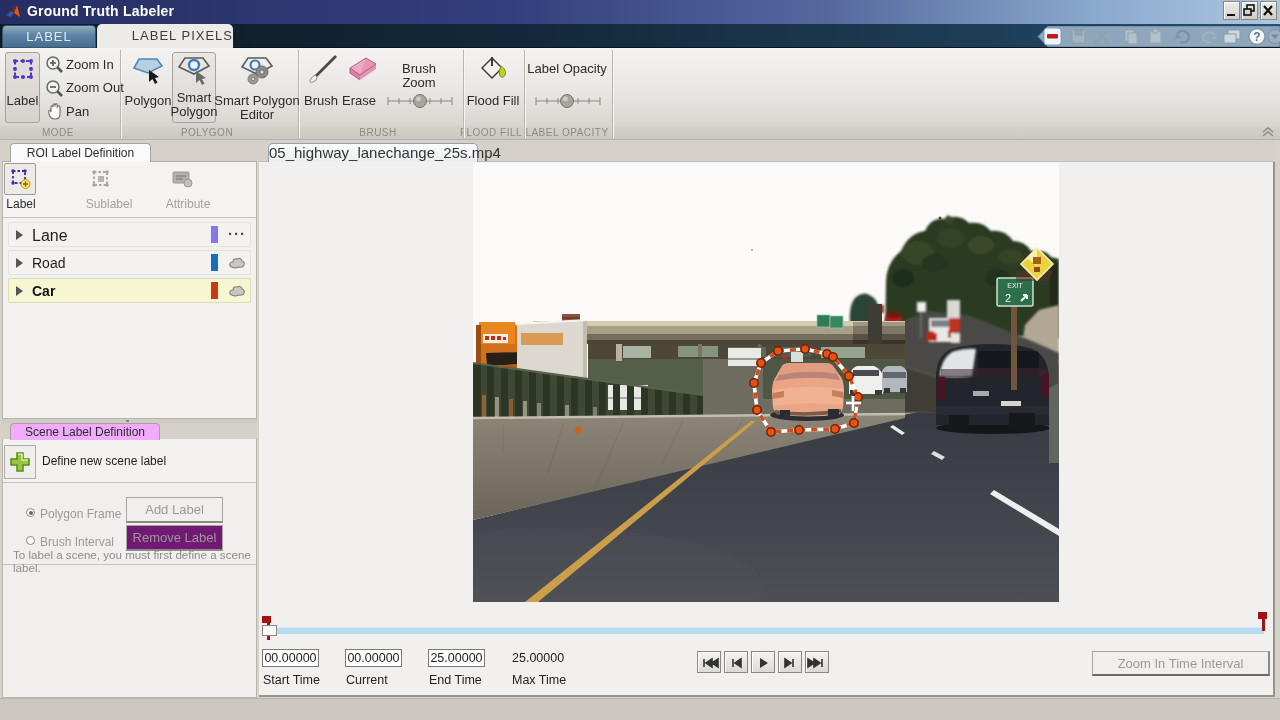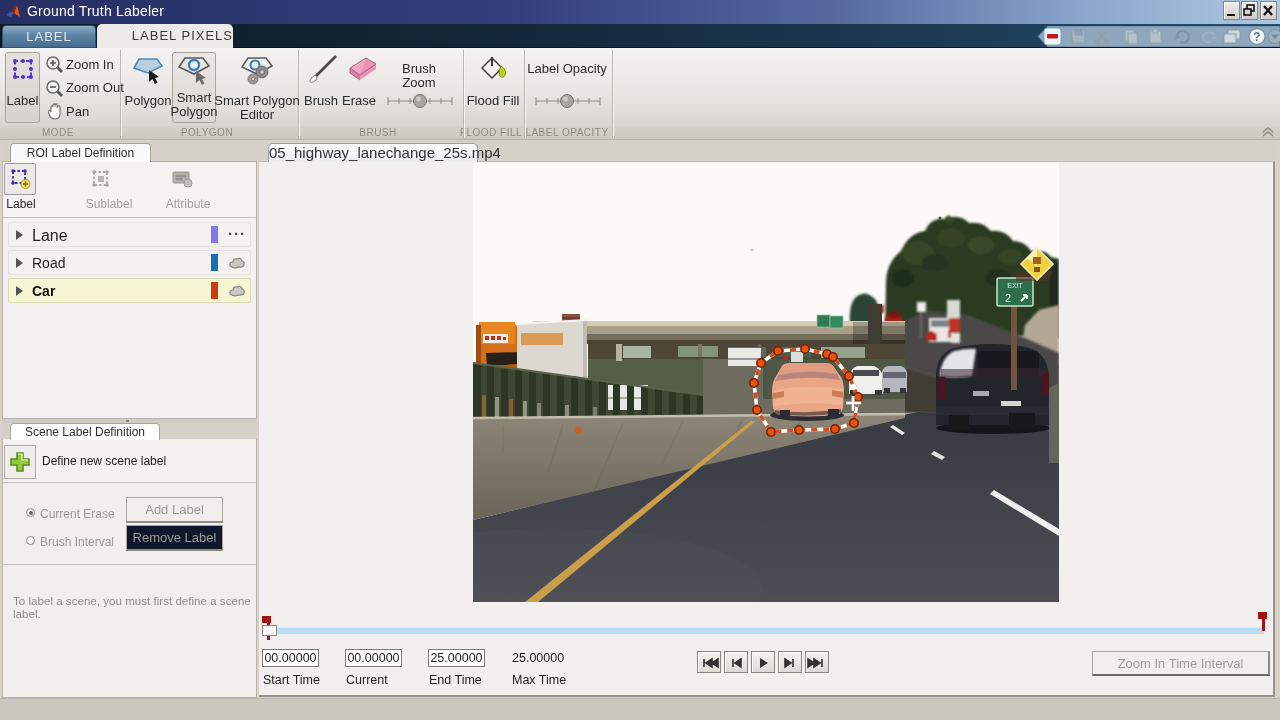--- a/index.html
+++ b/index.html
@@ -1,20 +1,20 @@
 <!DOCTYPE html>
 <html><head><meta charset="utf-8">
 <style>
 *{margin:0;padding:0;box-sizing:border-box}
 html,body{width:1280px;height:720px;overflow:hidden}
 body{font-family:"Liberation Sans",sans-serif;background:#cdc9c1;position:relative}
 .abs{position:absolute}
 
 #titlebar{left:0;top:0;width:1280px;height:24px;background:linear-gradient(90deg,#262e63 0%,#333f7c 40%,#55699f 65%,#8aa7cc 85%,#aec7e2 100%)}
-#title{left:27px;top:3px;color:#fff;font-size:14px;font-weight:normal;letter-spacing:.2px}
+#title{left:27px;top:3px;color:#fff;font-size:14px;font-weight:bold;letter-spacing:.2px}
 .winbtn{top:1px;width:17px;height:19px;background:linear-gradient(180deg,#efedea,#d2cec6);border:1px solid #8a8780;box-shadow:inset 1px 1px 0 #fff;color:#111;text-align:center}
 
 #tabband{left:0;top:24px;width:1280px;height:24px;background:linear-gradient(90deg,#0d1a24 0%,#13283a 40%,#1d3c55 75%,#25506e 100%);border-bottom:1px solid #0a141c}
 #tab-label{left:2px;top:25px;width:94px;height:23px;background:linear-gradient(180deg,#8fadc4,#5d82a3 45%,#476c8f);border-radius:4px 4px 0 0;border:1px solid #32566f;color:#dfe9f2;font-size:13px;text-align:center;line-height:22px;letter-spacing:1px}
 #tab-pixels{left:97px;top:24px;width:136px;height:24px;background:#edebe8;border-radius:5px 5px 0 0;color:#3c3c3c;font-size:13px;text-align:right;line-height:24px;letter-spacing:1px}
 
 #ribbon{left:0;top:48px;width:1280px;height:78px;background:linear-gradient(180deg,#f4f3f1 0%,#e9e7e4 55%,#d9d6d1 100%)}
 #capstrip{left:0;top:126px;width:1280px;height:14px;background:linear-gradient(180deg,#d5d2cc,#cbc8c1);border-bottom:1px solid #b5b2ab}
 .cap{top:127px;font-size:10px;color:#8d8a83;text-align:center;letter-spacing:.5px}
 .vsep{top:50px;width:1px;height:88px;background:#b9b6af;box-shadow:1px 0 0 #f6f5f3}
@@ -265,37 +265,37 @@
 <div class="abs" style="left:32px;top:283px;font-size:14px;color:#111;font-weight:bold">Car</div>
 <div class="abs" style="left:211px;top:282px;width:7px;height:17px;background:#cc3a12"></div>
 <svg class="abs" style="left:228px;top:284px" width="18" height="14" viewBox="0 0 18 14">
  <path d="M2 10 Q1 6 5 6 Q5 2 9 3 Q13 1 14 5 Q17 6 16 9 Q15 12 11 11 Q6 13 2 10 Z" fill="#c9c7c1" stroke="#8a8780" stroke-width="1.2"></path>
 </svg>
 
 <div class="abs" style="left:2px;top:419px;width:255px;height:4px;background:#d0ccc4"></div>
 <div class="abs" style="left:126px;top:420px;width:3px;height:2px;background:#8a8780"></div>
 <div class="abs" style="left:2px;top:439px;width:255px;height:259px;background:#f0efed;border:1px solid #b8b5ae;border-top:none"></div>
 <div class="abs" style="left:2px;top:423px;width:255px;height:16px;background:#d5d1c9"></div>
-<div class="abs" style="left:10px;top:423px;width:150px;height:17px;background:#ffffff;border:1px solid #a8a49c;border-bottom:none;border-radius:4px 4px 0 0;font-size:12px;color:#2e2e2e;text-align:center;line-height:17px">Scene Label Definition</div>
+<div class="abs" style="left:10px;top:423px;width:150px;height:17px;background:#f0abfc;border:1px solid #a8a49c;border-bottom:none;border-radius:4px 4px 0 0;font-size:12px;color:#2e2e2e;text-align:center;line-height:17px">Scene Label Definition</div>
 <div class="abs" style="left:3px;top:440px;width:253px;height:43px;background:#f3f2f0;border-bottom:1px solid #c6c3bd"></div>
 <div class="abs" style="left:4px;top:445px;width:32px;height:34px;background:#efeeec;border:1px solid #b0ada6"></div>
 <svg class="abs" style="left:8px;top:451px" width="24" height="23" viewBox="0 0 24 23">
  <path d="M9 2 L15 2 L15 8 L21 8 L21 14 L15 14 L15 20 L9 20 L9 14 L3 14 L3 8 L9 8 Z" fill="#95c83e" stroke="#5a8a18" stroke-width="1.5"></path>
  <path d="M10 3.2 L14 3.2 L14 9 L20 9" fill="none" stroke="#d2eda0" stroke-width="1.6"></path>
 </svg>
 <div class="abs" style="left:42px;top:454px;font-size:12px;color:#1c1c1c">Define new scene label</div>
 <div class="abs" style="left:26px;top:508px;width:9px;height:9px;border-radius:50%;background:#fdfdfc;border:1px solid #8a8780"></div>
 <div class="abs" style="left:28.5px;top:510.5px;width:4px;height:4px;border-radius:50%;background:#6a6865"></div>
-<div class="abs" style="left:40px;top:507px;font-size:12px;color:#9c9a96">Current Erase</div>
+<div class="abs" style="left:40px;top:507px;font-size:12px;color:#9c9a96">Polygon Frame</div>
 <div class="abs" style="left:26px;top:536px;width:9px;height:9px;border-radius:50%;background:#fdfdfc;border:1px solid #8a8780"></div>
 <div class="abs" style="left:40px;top:535px;font-size:12px;color:#9c9a96">Brush Interval</div>
 <div class="abs" style="left:126px;top:497px;width:97px;height:26px;background:#f0efed;border:1px solid #a9a6a0;border-bottom:2px solid #8d8a84;font-size:13px;color:#9c9a96;text-align:center;line-height:24px">Add Label</div>
-<div class="abs" style="left:126px;top:525px;width:97px;height:26px;background:#0f172a;border:1px solid #a9a6a0;border-bottom:2px solid #8d8a84;font-size:13px;color:#9c9a96;text-align:center;line-height:24px">Remove Label</div>
+<div class="abs" style="left:126px;top:525px;width:97px;height:26px;background:#701a75;border:1px solid #a9a6a0;border-bottom:2px solid #8d8a84;font-size:13px;color:#9c9a96;text-align:center;line-height:24px">Remove Label</div>
 <div class="abs" style="left:3px;top:564px;width:253px;height:1px;background:#c6c3bd"></div>
-<div class="abs" style="left:13px;top:594px;width:246px;font-size:11.6px;color:#8f8d89;line-height:13px">To label a scene, you must first define a scene<br>label.</div>
+<div class="abs" style="left:13px;top:548px;width:246px;font-size:11.6px;color:#8f8d89;line-height:13px">To label a scene, you must first define a scene<br>label.</div>
 
 <div class="abs" style="left:259px;top:140px;width:1016px;height:557px;background:#f1f0ee;border-right:2px solid #98948d;border-bottom:2px solid #98948d"></div>
 <div class="abs" style="left:259px;top:140px;width:1016px;height:22px;background:#d5d1c9;border-bottom:1px solid #b6c0ca"></div>
 <div class="abs" style="left:268px;top:143px;width:210px;height:19px;background:linear-gradient(180deg,#fdfdfd,#e8ecf0);border:1px solid #8fa3b5;border-bottom:none;border-radius:5px 5px 0 0;font-size:15px;color:#333;text-align:center;line-height:18px">05_highway_lanechange_25s.mp4</div>
 
 <div class="abs" id="videobox" style="left:473px;top:163px;width:586px;height:439px">
 <svg width="586" height="439" viewBox="0 0 586 439">
 <defs>
  <linearGradient id="roadg" x1="0" y1="0" x2="0" y2="1">
   <stop offset="0" stop-color="#383b41"></stop>

